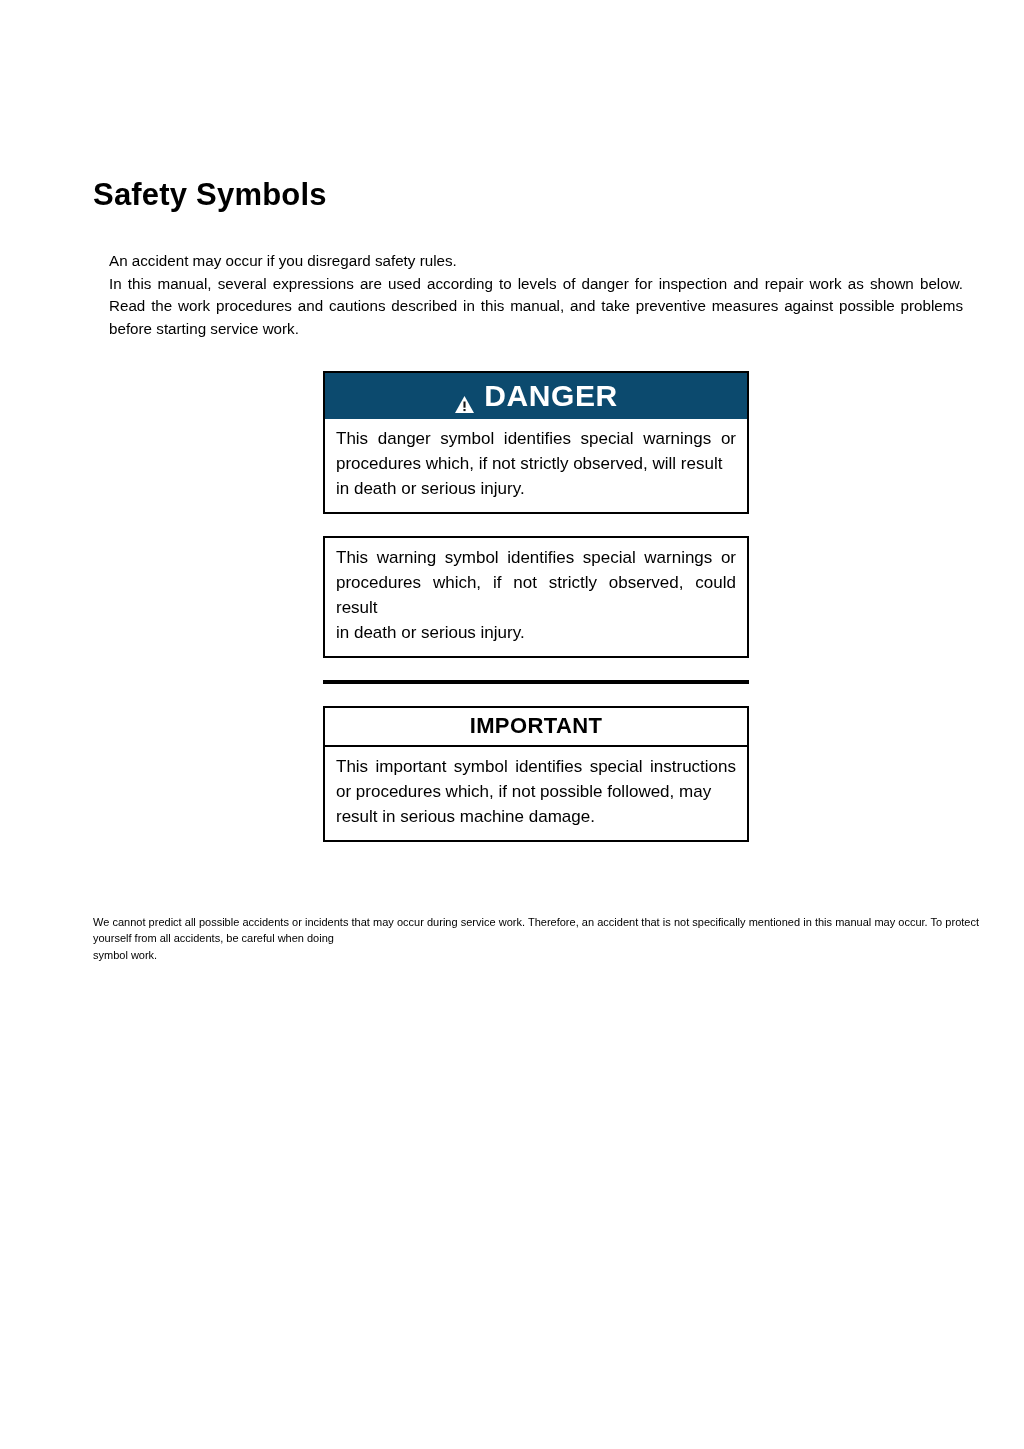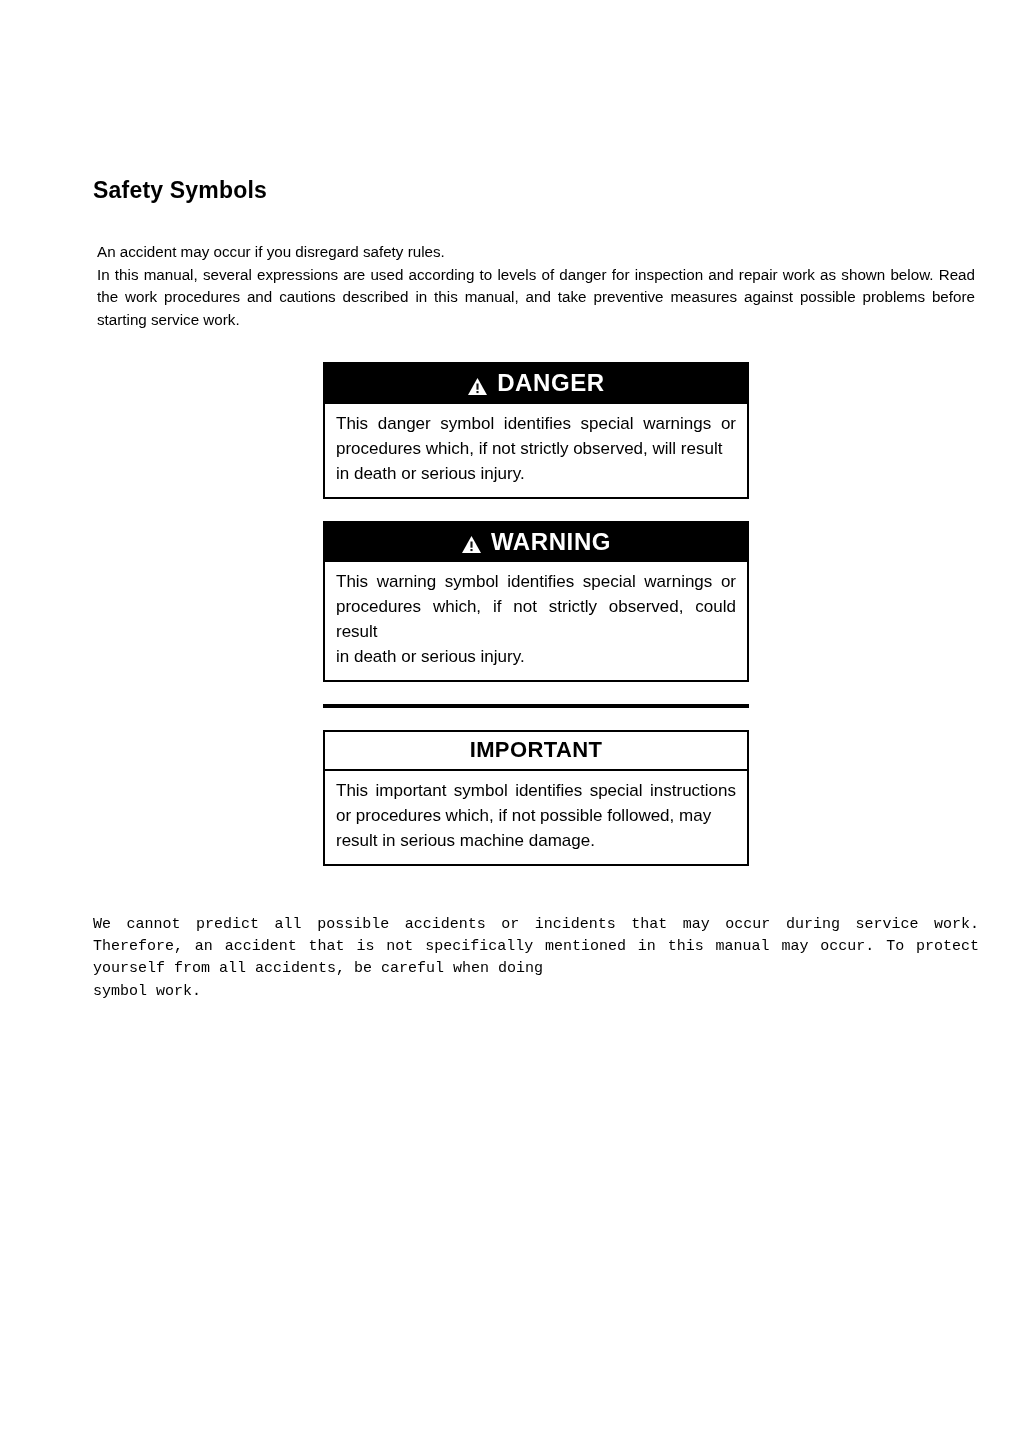--- a/index.html
+++ b/index.html
@@ -23,51 +23,51 @@
     height: 1449px;
     background: #fff;
   }
   .content {
     position: absolute;
     left: 93px;
     top: 178px;
     width: 886px;
   }
   .page-title {
-    font-size: 23px;
+    font-size: 31px;
     font-weight: bold;
     letter-spacing: 0.2px;
     margin: 0 0 38px 0;
     line-height: 1.1;
   }
   .intro {
     font-size: 15.2px;
     line-height: 1.48;
     text-align: justify;
-    margin: 4px;
+    margin: 16px;
   }
   .intro .l1 { display: block; text-align: left; }
   .boxes {
     margin-top: 31px;
     display: flex;
     flex-direction: column;
     align-items: center;
   }
   .box {
     width: 426px;
     border: 2px solid #000;
     margin-bottom: 22px;
     box-sizing: border-box;
     background: #fff;
   }
   .box:last-child { margin-bottom: 16px; }
   .box-header {
-    background: #000000;
+    background: #0c4a6e;
     color: #ffffff;
-    font-size: 24px;
+    font-size: 30px;
     font-weight: bold;
     text-align: center;
     padding: 6px 0 7px 0;
     letter-spacing: 0.6px;
     display: flex;
     align-items: center;
     justify-content: center;
     gap: 9px;
     line-height: 1.1;
   }
@@ -90,24 +90,23 @@
     line-height: 1.47;
     text-align: justify;
     padding: 8px 11px 10px 11px;
   }
   .box-body span.last { display: block; text-align: left; }
   .outro {
     position: absolute;
     left: 93px;
     top: 914px;
     width: 886px;
-    font-size: 15px;
+    font-size: 11px;
     line-height: 1.48;
     text-align: justify;
-    font-family: Liberation Mono, monospace;
   }
   .outro .last { display: block; text-align: left; }
 </style>
 </head>
 <body>
 
 <div class="page">
 
   <div class="content">
 
@@ -131,30 +130,20 @@
           </span>
           <span>DANGER</span>
         </div>
         <div class="box-body">
           <span>This danger symbol identifies special warnings or procedures which, if not strictly observed, will result </span>
           <span class="last">in death or serious injury.</span>
         </div>
       </div>
 
       <div class="box">
-        <div class="box-header">
-          <span class="warn-icon">
-            <svg width="21" height="19" viewBox="0 0 21 19" xmlns="http://www.w3.org/2000/svg">
-              <polygon points="10.5,1 20,18 1,18" fill="#ffffff"></polygon>
-              <rect x="9.45" y="6.5" width="2.1" height="6.2" fill="#141414"></rect>
-              <rect x="9.45" y="14" width="2.1" height="2.1" fill="#141414"></rect>
-            </svg>
-          </span>
-          <span>WARNING</span>
-        </div>
         <div class="box-body">
           <span>This warning symbol identifies special warnings or procedures which, if not strictly observed, could result </span>
           <span class="last">in death or serious injury.</span>
         </div>
       </div>
 
       <div class="box">
       </div>
 
       <div class="box">

